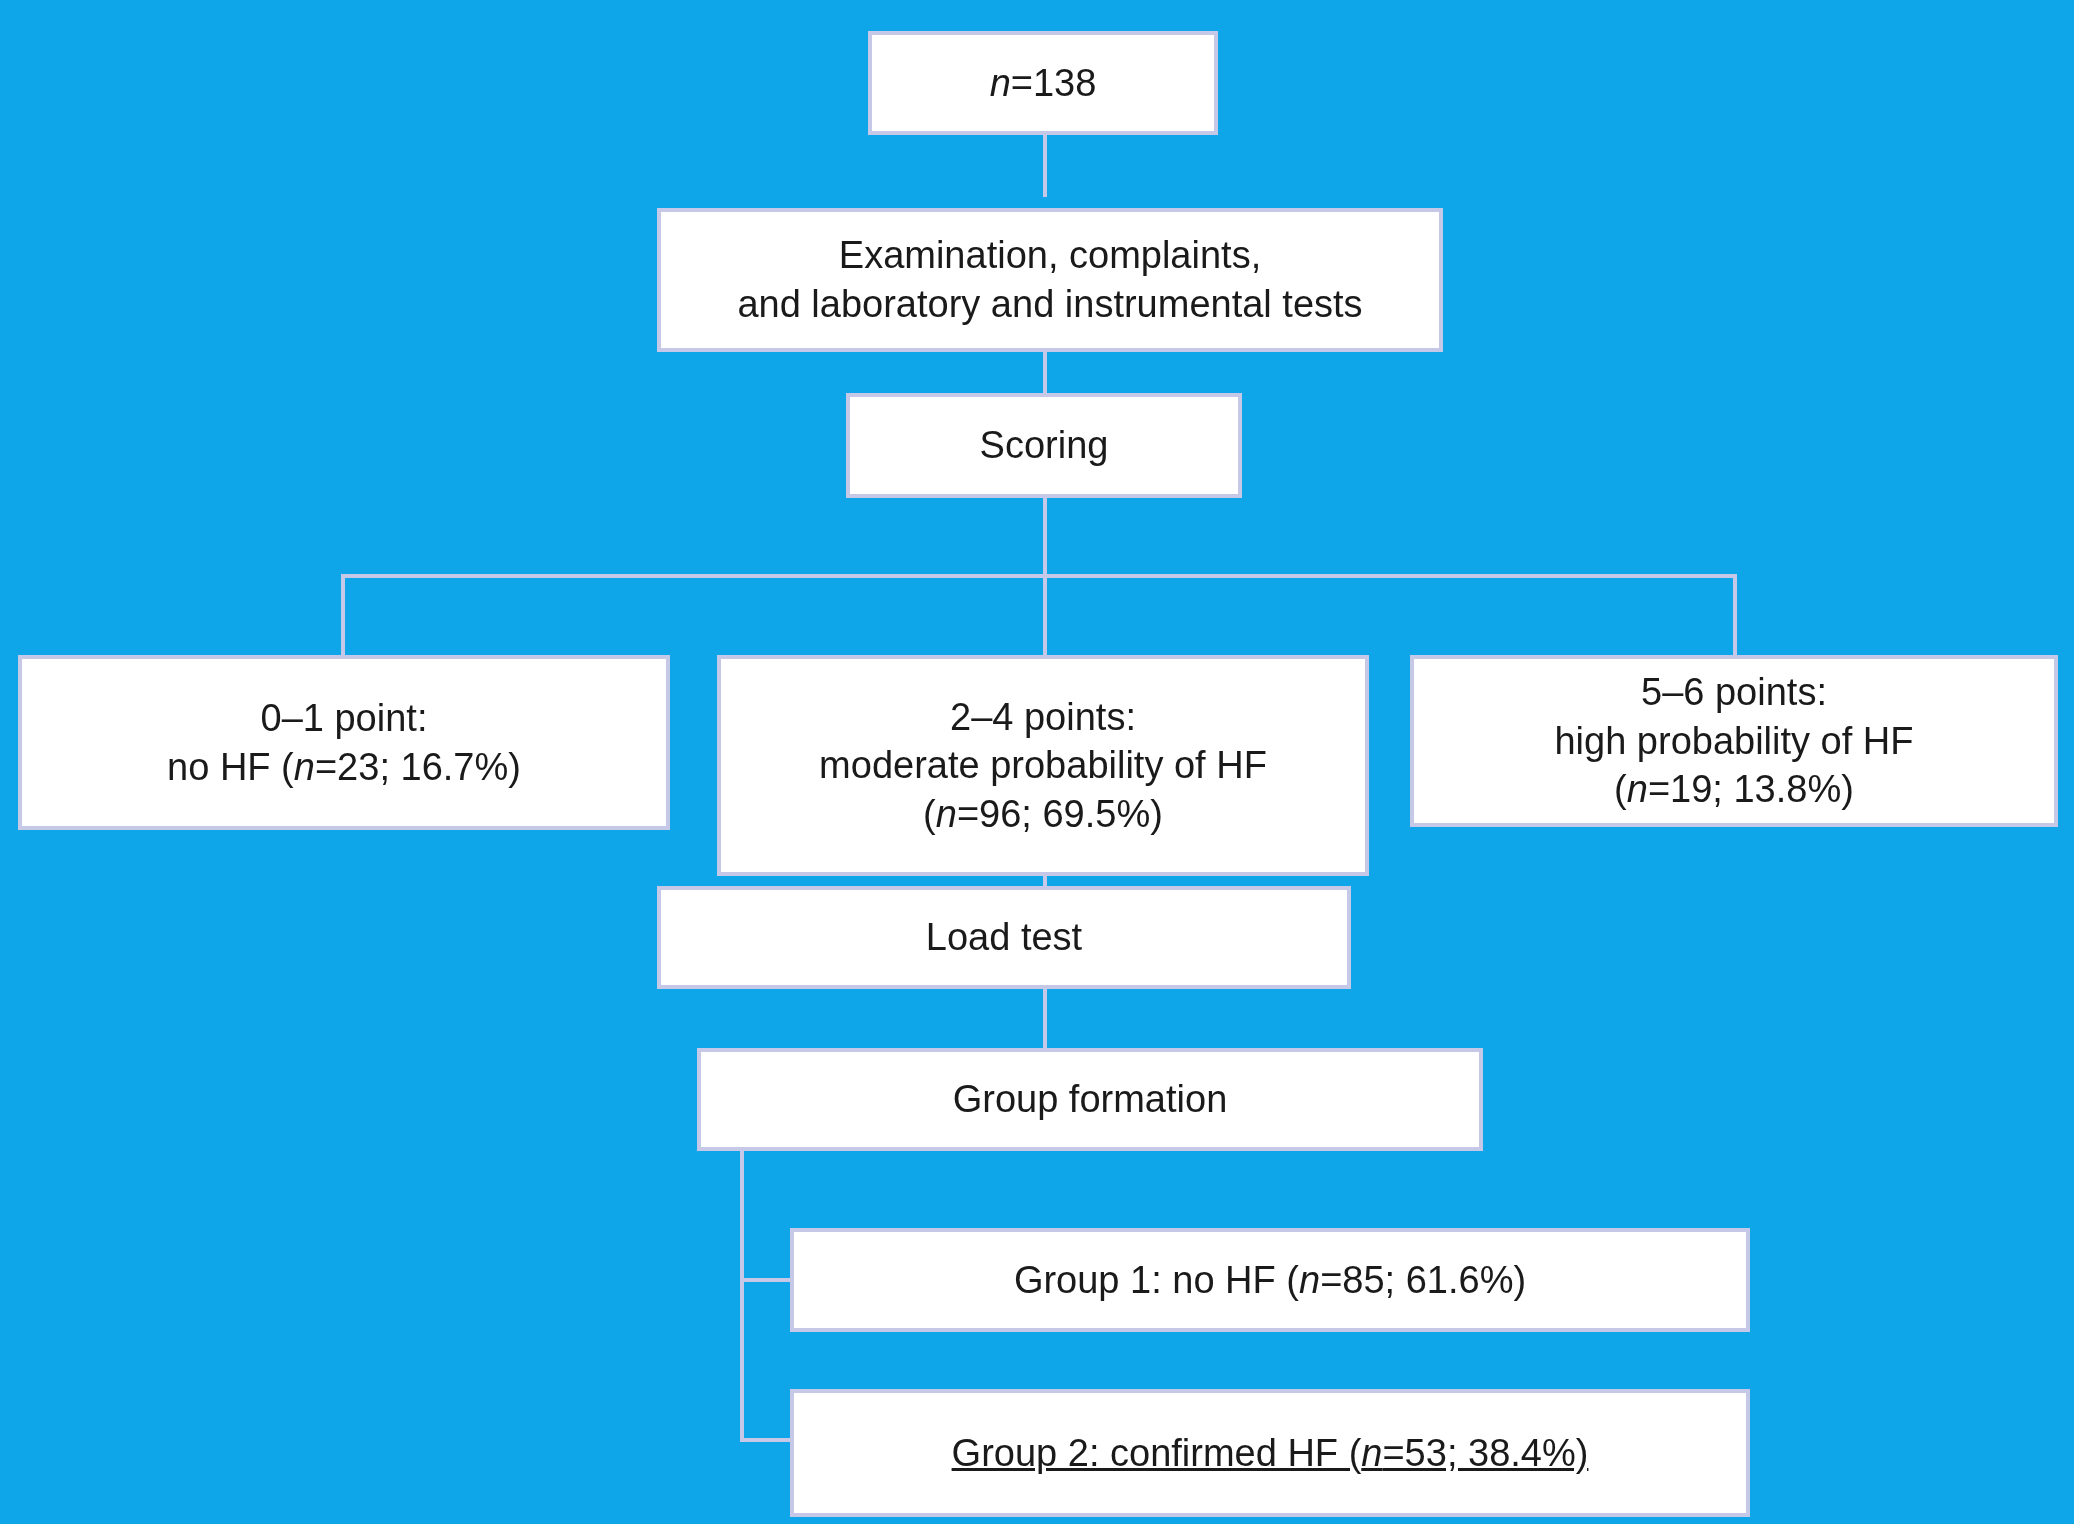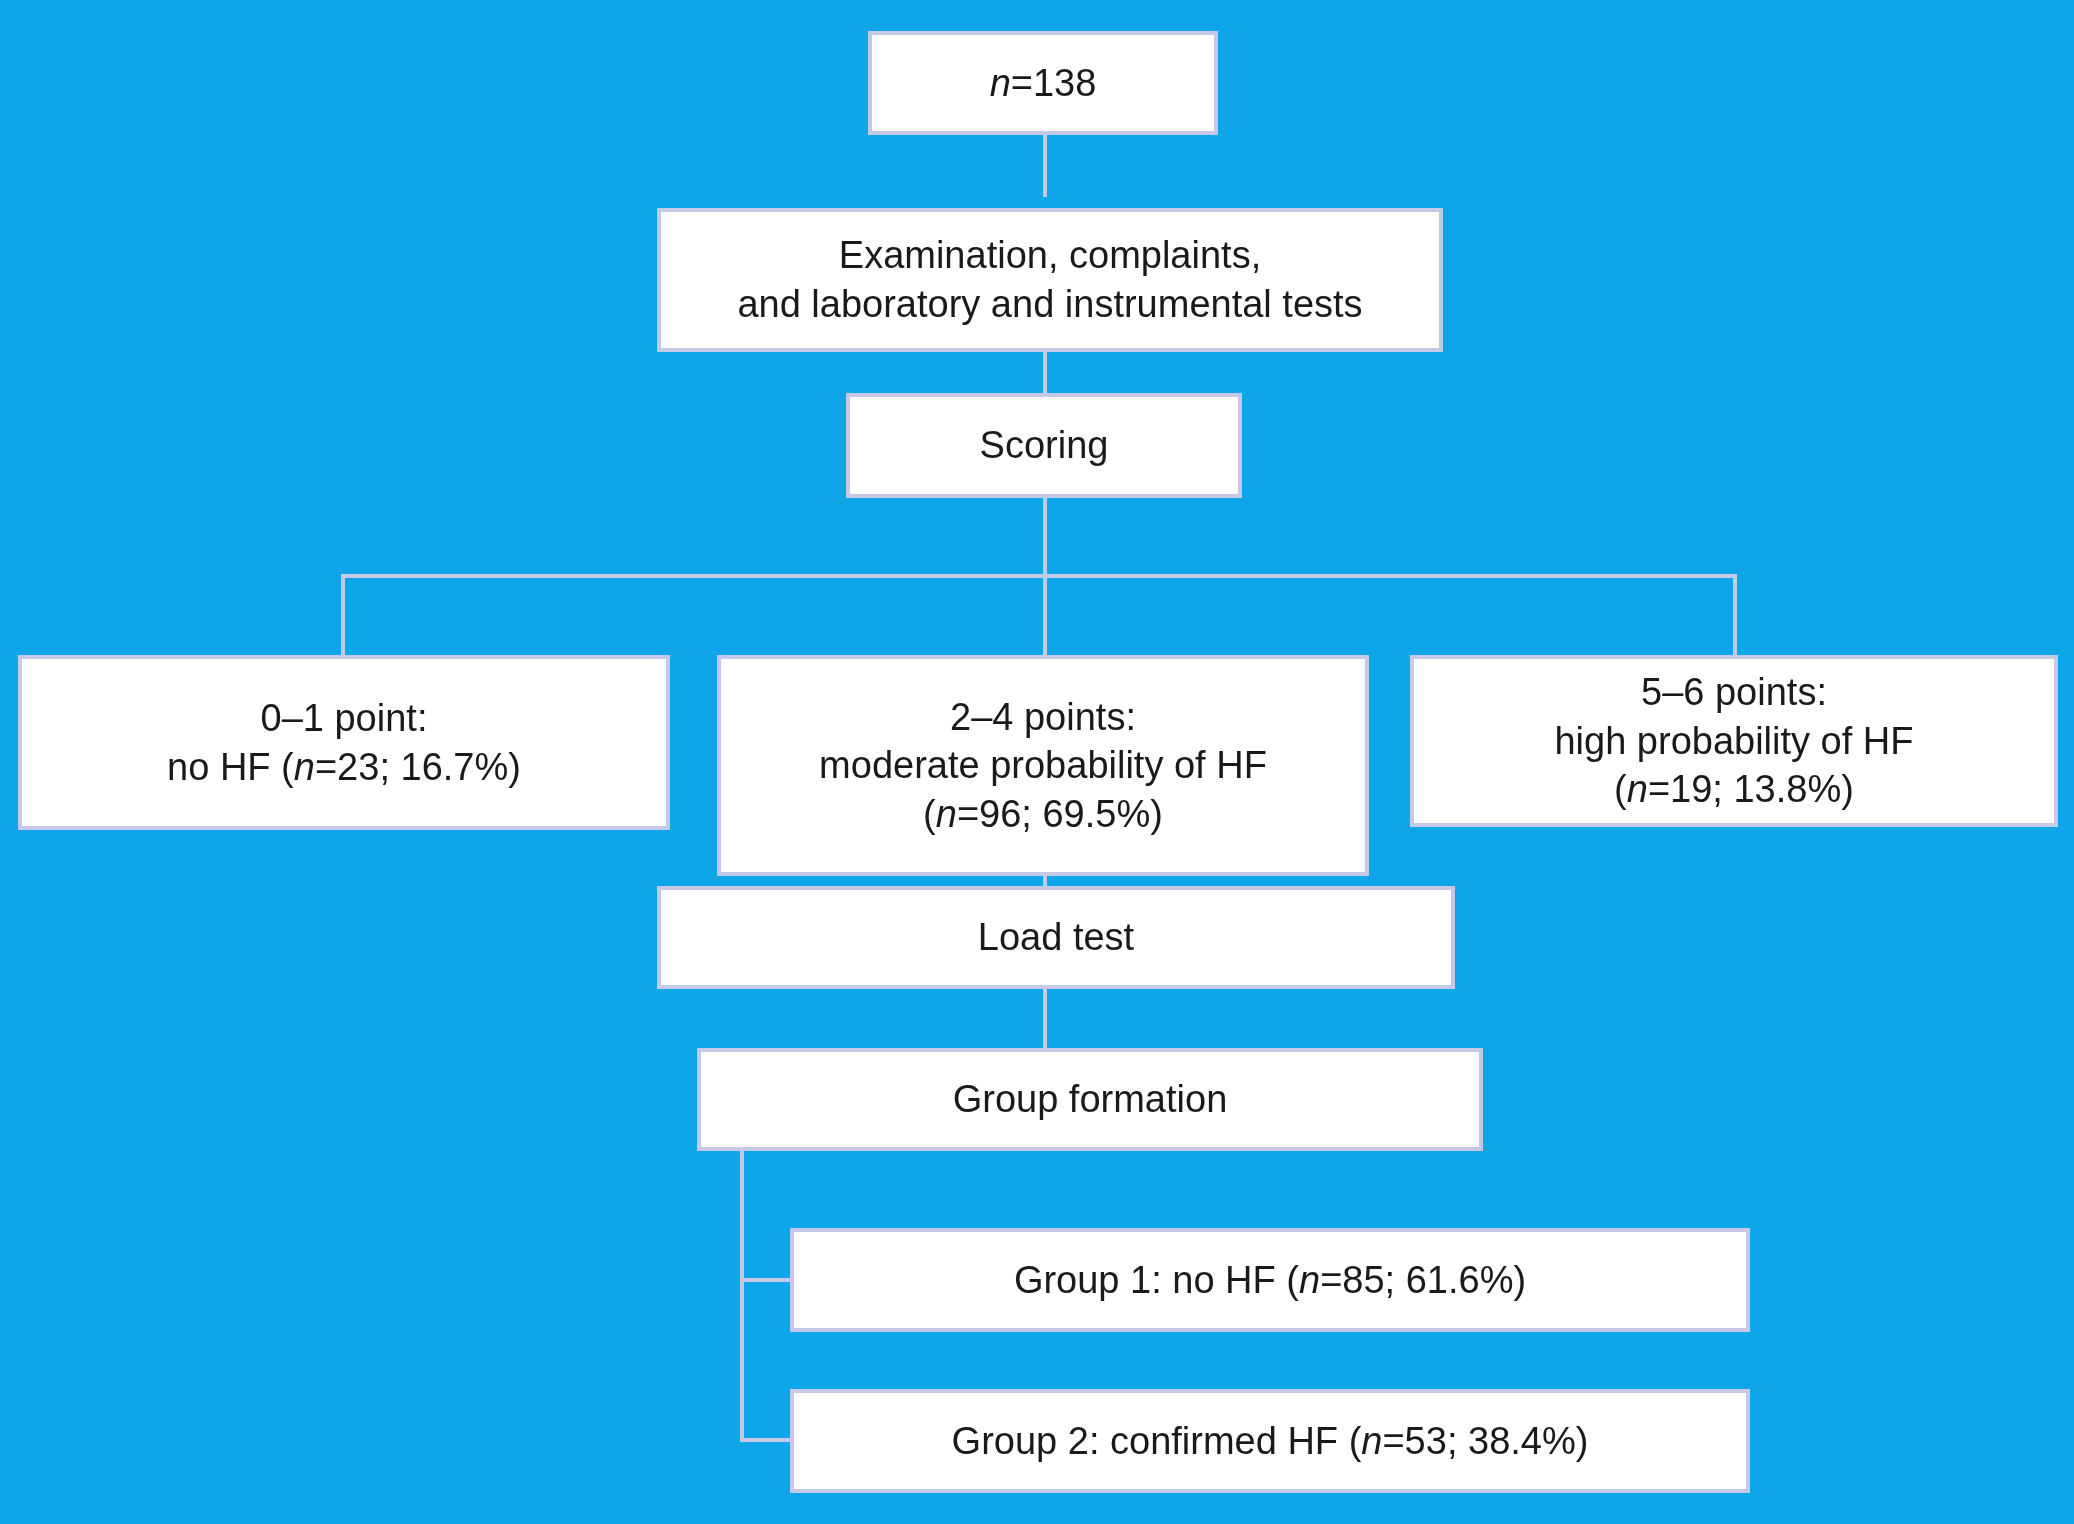--- a/index.html
+++ b/index.html
@@ -94,29 +94,29 @@
   </div>
 
   <div class="node" style="left:717px; top:655px; width:652px; height:221px;">
     <span class="txt">2–4 points:<br>moderate probability of HF<br>(<i class="nvar">n</i>=96; 69.5%)</span>
   </div>
 
   <div class="node" style="left:1410px; top:655px; width:648px; height:172px;">
     <span class="txt">5–6 points:<br>high probability of HF<br>(<i class="nvar">n</i>=19; 13.8%)</span>
   </div>
 
-  <div class="node" style="left:657px; top:886px; width:798px; height:103px;">
+  <div class="node" style="left:657px; top:886px; width:694px; height:103px;">
     <span class="txt">Load test</span>
   </div>
 
   <div class="node" style="left:657px; top:1048px; width:786px; height:103px;margin-left:40px;">
     <span class="txt">Group formation</span>
   </div>
 
   <div class="node" style="left:790px; top:1228px; width:960px; height:104px;">
     <span class="txt">Group 1: no HF (<i class="nvar">n</i>=85; 61.6%)</span>
   </div>
 
-  <div class="node" style="left:790px; top:1389px; width:960px; height:104px;">
+  <div class="node" style="left:790px; top:1389px; width:960px; height:128px;text-decoration:underline;">
     <span class="txt">Group 2: confirmed HF (<i class="nvar">n</i>=53; 38.4%)</span>
   </div>
 
 </div>
 
 </body></html>

